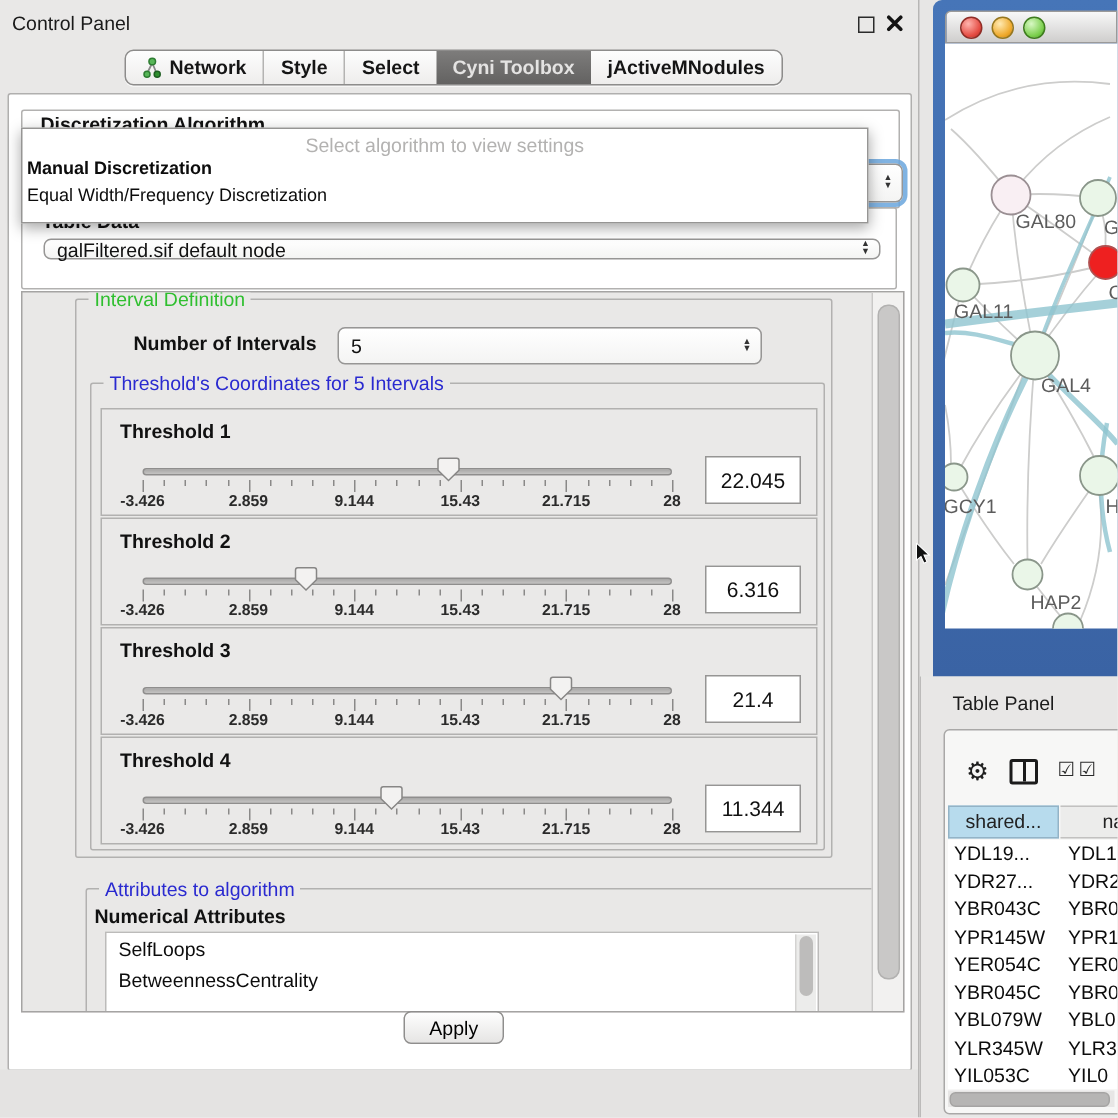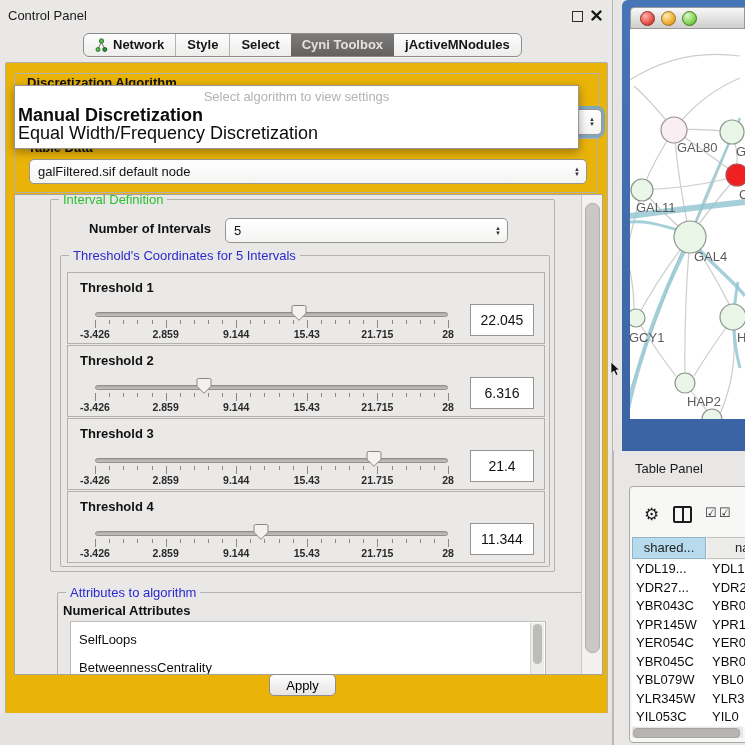--- a/index.html
+++ b/index.html
@@ -16,38 +16,38 @@
           background:linear-gradient(#fdfdfd,#eeedec);box-shadow:0 1px 0 rgba(255,255,255,.6);}
   .seg{display:flex;align-items:center;gap:5px;padding:6px 11px;font-size:13px;font-weight:bold;color:#151515;
        line-height:22px;white-space:nowrap;cursor:default;}
   .seg.divided{border-left:1px solid #b4b3b2;}
   .seg.sel{background:linear-gradient(#7d7c7b,#636261);color:#e4e3e2;border-left:none;}
   .seg.first{border-radius:5px 0 0 5px;}
   .seg.last{border-radius:0 5px 5px 0;}
   #top-tabs{left:83px;top:33px;}
   #bottom-tabs{left:140px;top:703px;z-index:30;margin-top:42px;}
   
-  #content-panel{position:absolute;left:5px;top:62px;width:601px;height:650px;background:#eab308;
+  #content-panel{position:absolute;left:5px;top:62px;width:601px;height:650px;background:#ffffff;
                  border:1px solid #b0afae;border-radius:2px;}
   .group{position:absolute;border:1px solid #b2b1b0;border-radius:2px;}
   .gtitle{position:absolute;top:-8px;left:8px;background:#e7e6e5;padding:0 4px;font-size:13px;}
   .gtitle.black{font-weight:bold;color:#111;top:1px;background:transparent;}
   .gtitle.green{color:#2fbf2f;}
   .gtitle.blue{color:#2a2ad0;}
   
   .combo{position:absolute;background:linear-gradient(#ffffff,#f4f4f3);border:1px solid #979695;border-radius:5px;
          font-size:13px;color:#111;display:flex;align-items:center;padding-left:8px;box-sizing:border-box;}
   .stepper{position:absolute;right:6px;top:50%;transform:translateY(-50%);display:flex;flex-direction:column;
            font-size:6px;line-height:5px;color:#333;}
   #algo-combo{left:15px;top:35px;width:572px;height:26px;box-shadow:0 0 0 3px rgba(106,166,221,.85);z-index:1;}
   
   #algo-popup{position:absolute;left:8px;top:22px;width:563px;height:62px;background:#fff;border:1px solid #96
 9594;border:1px solid #969594;box-shadow:0 3px 9px rgba(0,0,0,.35);z-index:20;}
   #algo-popup .hint{position:absolute;left:0;top:3px;width:100%;text-align:center;color:#b3b2b1;font-size:13px;}
-  .popup-opt{position:absolute;left:3px;font-size:18px;color:#0c0c0c;white-space:nowrap;}
+  .popup-opt{position:absolute;left:3px;font-size:12px;color:#0c0c0c;white-space:nowrap;}
   .popup-opt.b{font-weight:bold;}
   
   #scroll-panel{position:absolute;left:8px;top:131px;width:587px;height:479px;background:#e9e8e7;
                 border:1px solid #a5a4a3;overflow:hidden;}
   #main-vscroll{position:absolute;left:566px;top:0;width:20px;height:479px;background:#f2f1f0;border-left:1px solid #c9c8c7;}
   #main-vscroll .thumb{position:absolute;left:3px;top:8px;width:13px;height:448px;border-radius:7px;
                        background:#c9c8c7;border:1px solid #b2b1b0;}
   
   .thr-box{position:absolute;left:6px;width:476px;height:70px;border:1px solid #b2b1b0;background:#eaE9e8;background:#eae9e8;}
   .thr-label{position:absolute;left:12px;top:7px;font-weight:bold;font-size:13px;}
@@ -57,21 +57,21 @@
   .tick{position:absolute;top:0;width:1px;background:#8a8988;}
   .tick.major{height:8px;}
   .tick.minor{height:4px;}
   .ticklabels{position:absolute;left:27px;top:55px;width:353px;height:12px;}
   .ticklabel{position:absolute;transform:translateX(-50%);font-size:10.5px;font-weight:bold;color:#2a2a2a;white-space:nowrap;}
   .thumb-svg{position:absolute;top:31px;}
   .thr-value{position:absolute;left:402px;top:31px;width:62px;height:30px;background:#fff;border:1px solid #969594;
              font-size:14px;display:flex;align-items:center;justify-content:center;}
   
   #attr-list{position:absolute;left:12px;top:28px;width:474px;height:62px;background:#fff;border:1px solid #bcbbba;}
-  #attr-list .item{padding:10px 0 1px 8px;font-size:13px;line-height:16.5px;color:#0c0c0c;}
+  #attr-list .item{padding:3px 0 1px 8px;font-size:13px;line-height:16.5px;color:#0c0c0c;}
   #attr-vscroll{position:absolute;right:1px;top:1px;width:13px;height:58px;background:#ececeb;border-left:1px solid #d4d3d2;}
   #attr-vscroll .thumb{position:absolute;left:1.5px;top:1px;width:9px;height:40px;border-radius:5px;background:#bdbcbb;}
   
   #apply-btn{position:absolute;left:269px;top:674px;width:67px;height:22px;background:linear-gradient(#fefefe,#e6e5e4);
              border:1px solid #8f8e8d;border-radius:5px;font-size:13px;display:flex;align-items:center;justify-content:center;z-index:25;}
   #bottom-strip{position:absolute;left:0;top:713px;width:612px;height:32px;background:#e4e3e2;}
   
   #net-window{position:absolute;left:622px;top:0;width:123px;height:451px;background:linear-gradient(#4675b8,#3a63a4);border-radius:6px 0 0 0;}
   #net-titlebar{position:absolute;left:630px;top:7px;width:115px;height:22px;background:linear-gradient(#f8f8f8,#cfcecd);
                 border:1px solid #9b9a99;border-radius:4px 0 0 0;box-sizing:border-box;}
@@ -150,21 +150,21 @@
       </div>
 
       <div id="algo-popup">
         <div class="hint">Select algorithm to view settings</div>
       <div class="popup-opt b" style="top: 19px;">Manual Discretization</div>
           <div class="popup-opt" style="top: 37px;">Equal Width/Frequency Discretization</div>
         </div>
 
       <div class="group" style="left:8px;top:75px;width:582px;height:53px;">
         <span class="gtitle black" style="left:9px;">Table Data</span>
-        <div class="combo" style="left:14px;top:20px;width:558px;height:25px;">
+        <div class="combo" style="left:14px;top:20px;width:558px;height:14px;">
           <span>galFiltered.sif default node</span>
           <span class="stepper">
               <span>▲</span>
               <span>▼</span>
             </span>
         </div>
       </div>
 
       <div id="scroll-panel">
 

